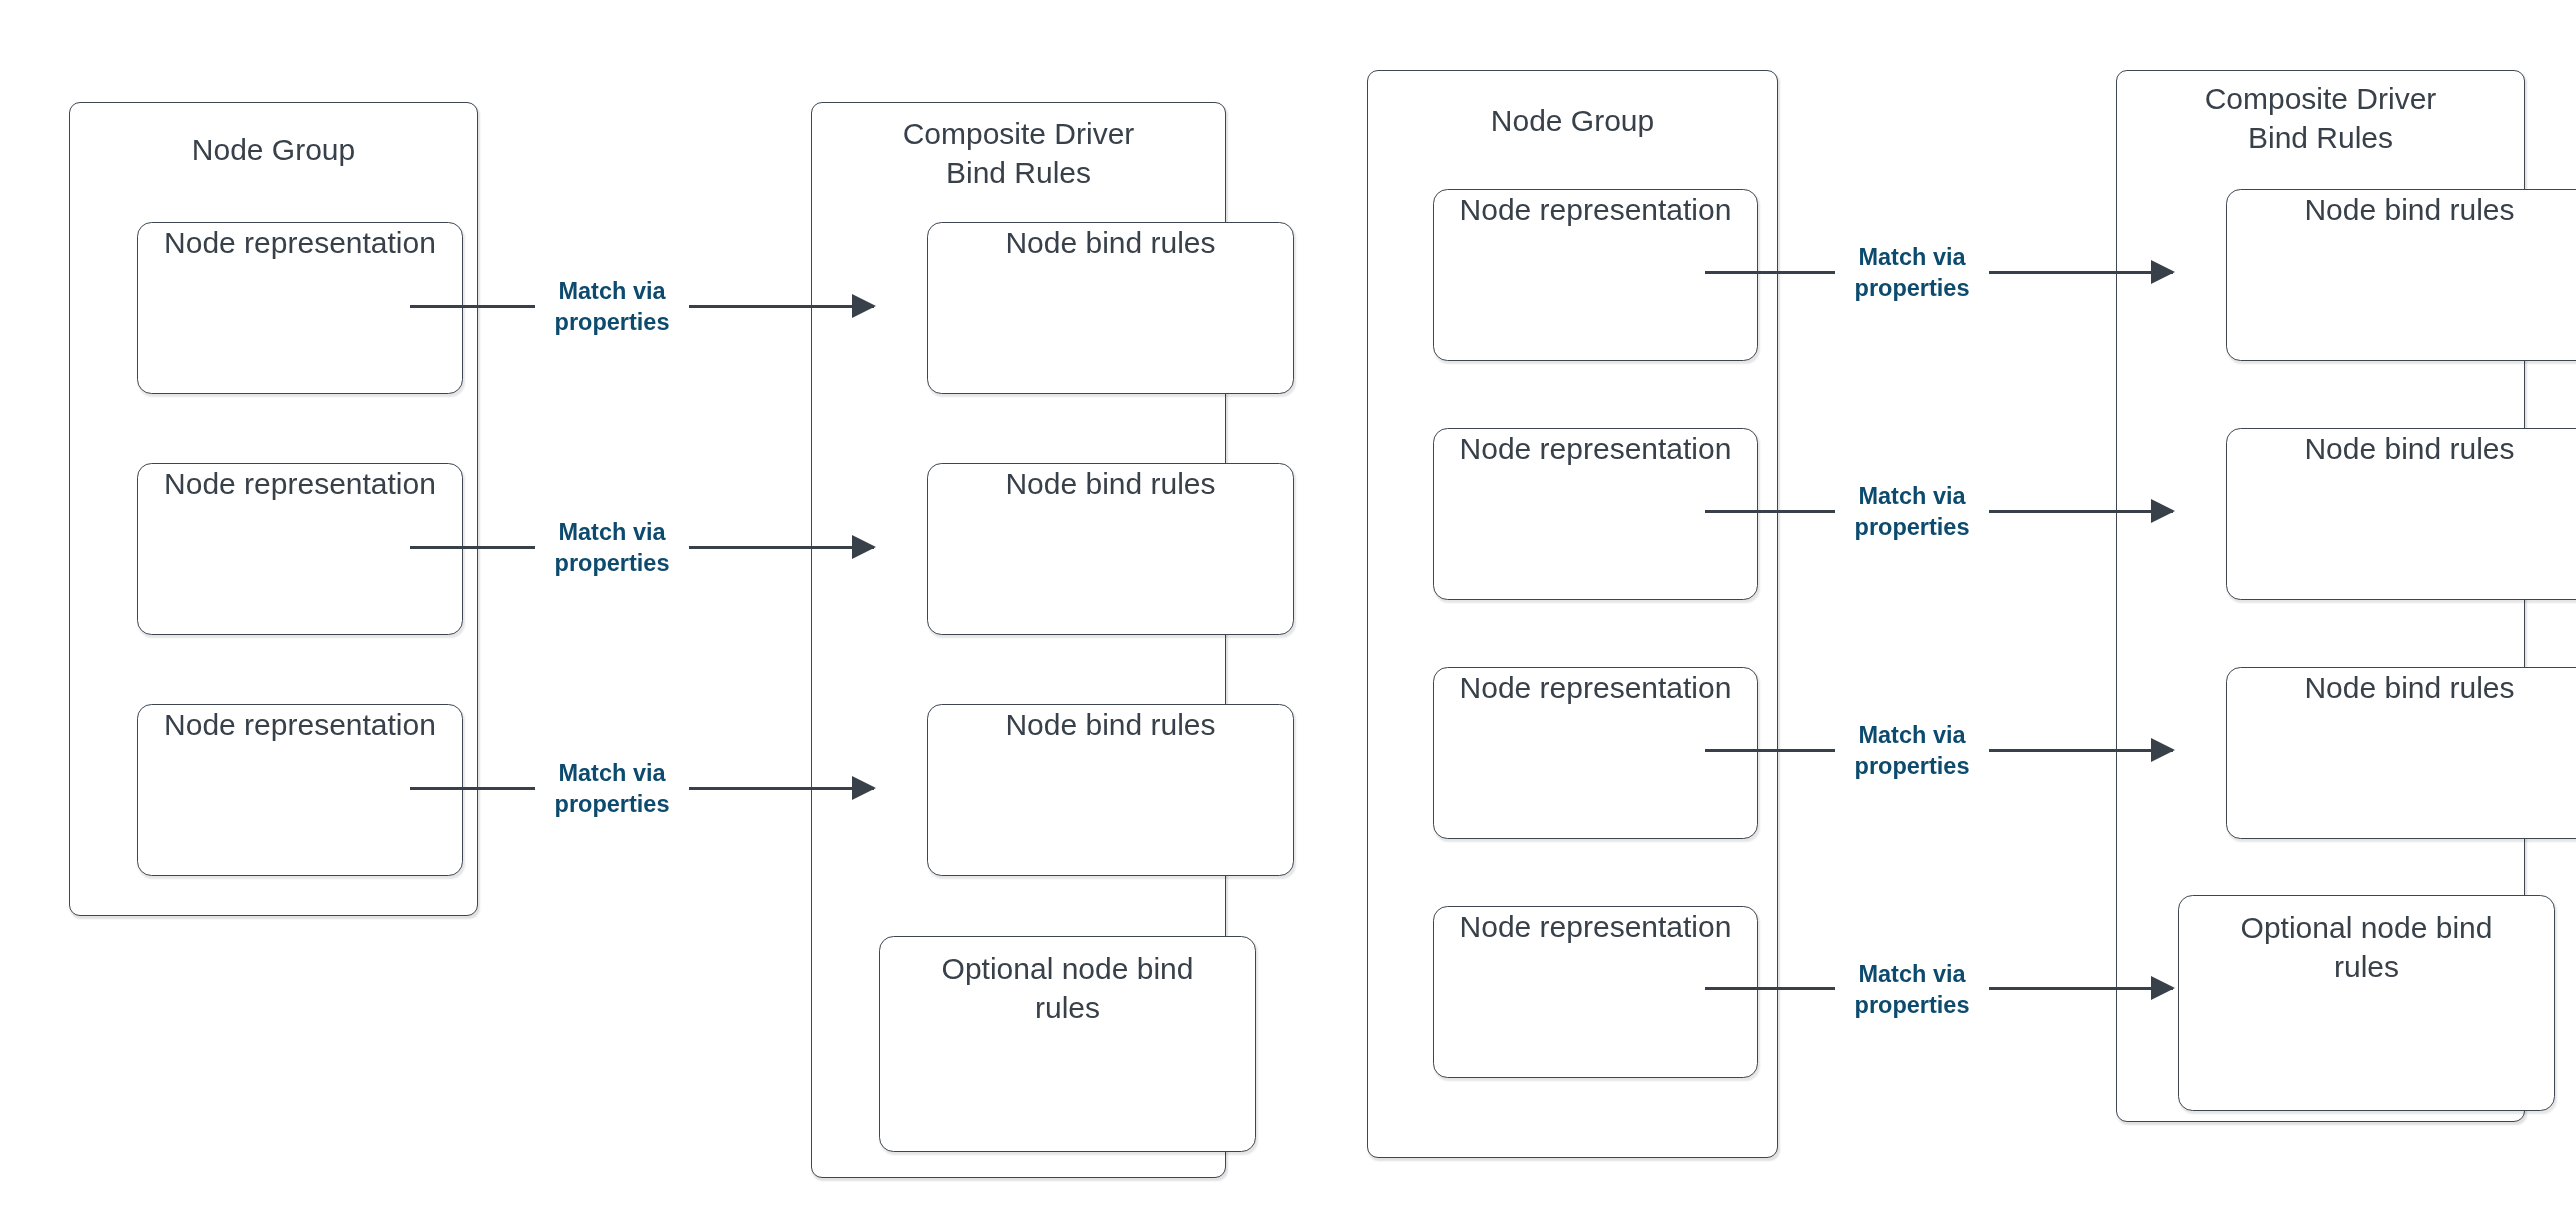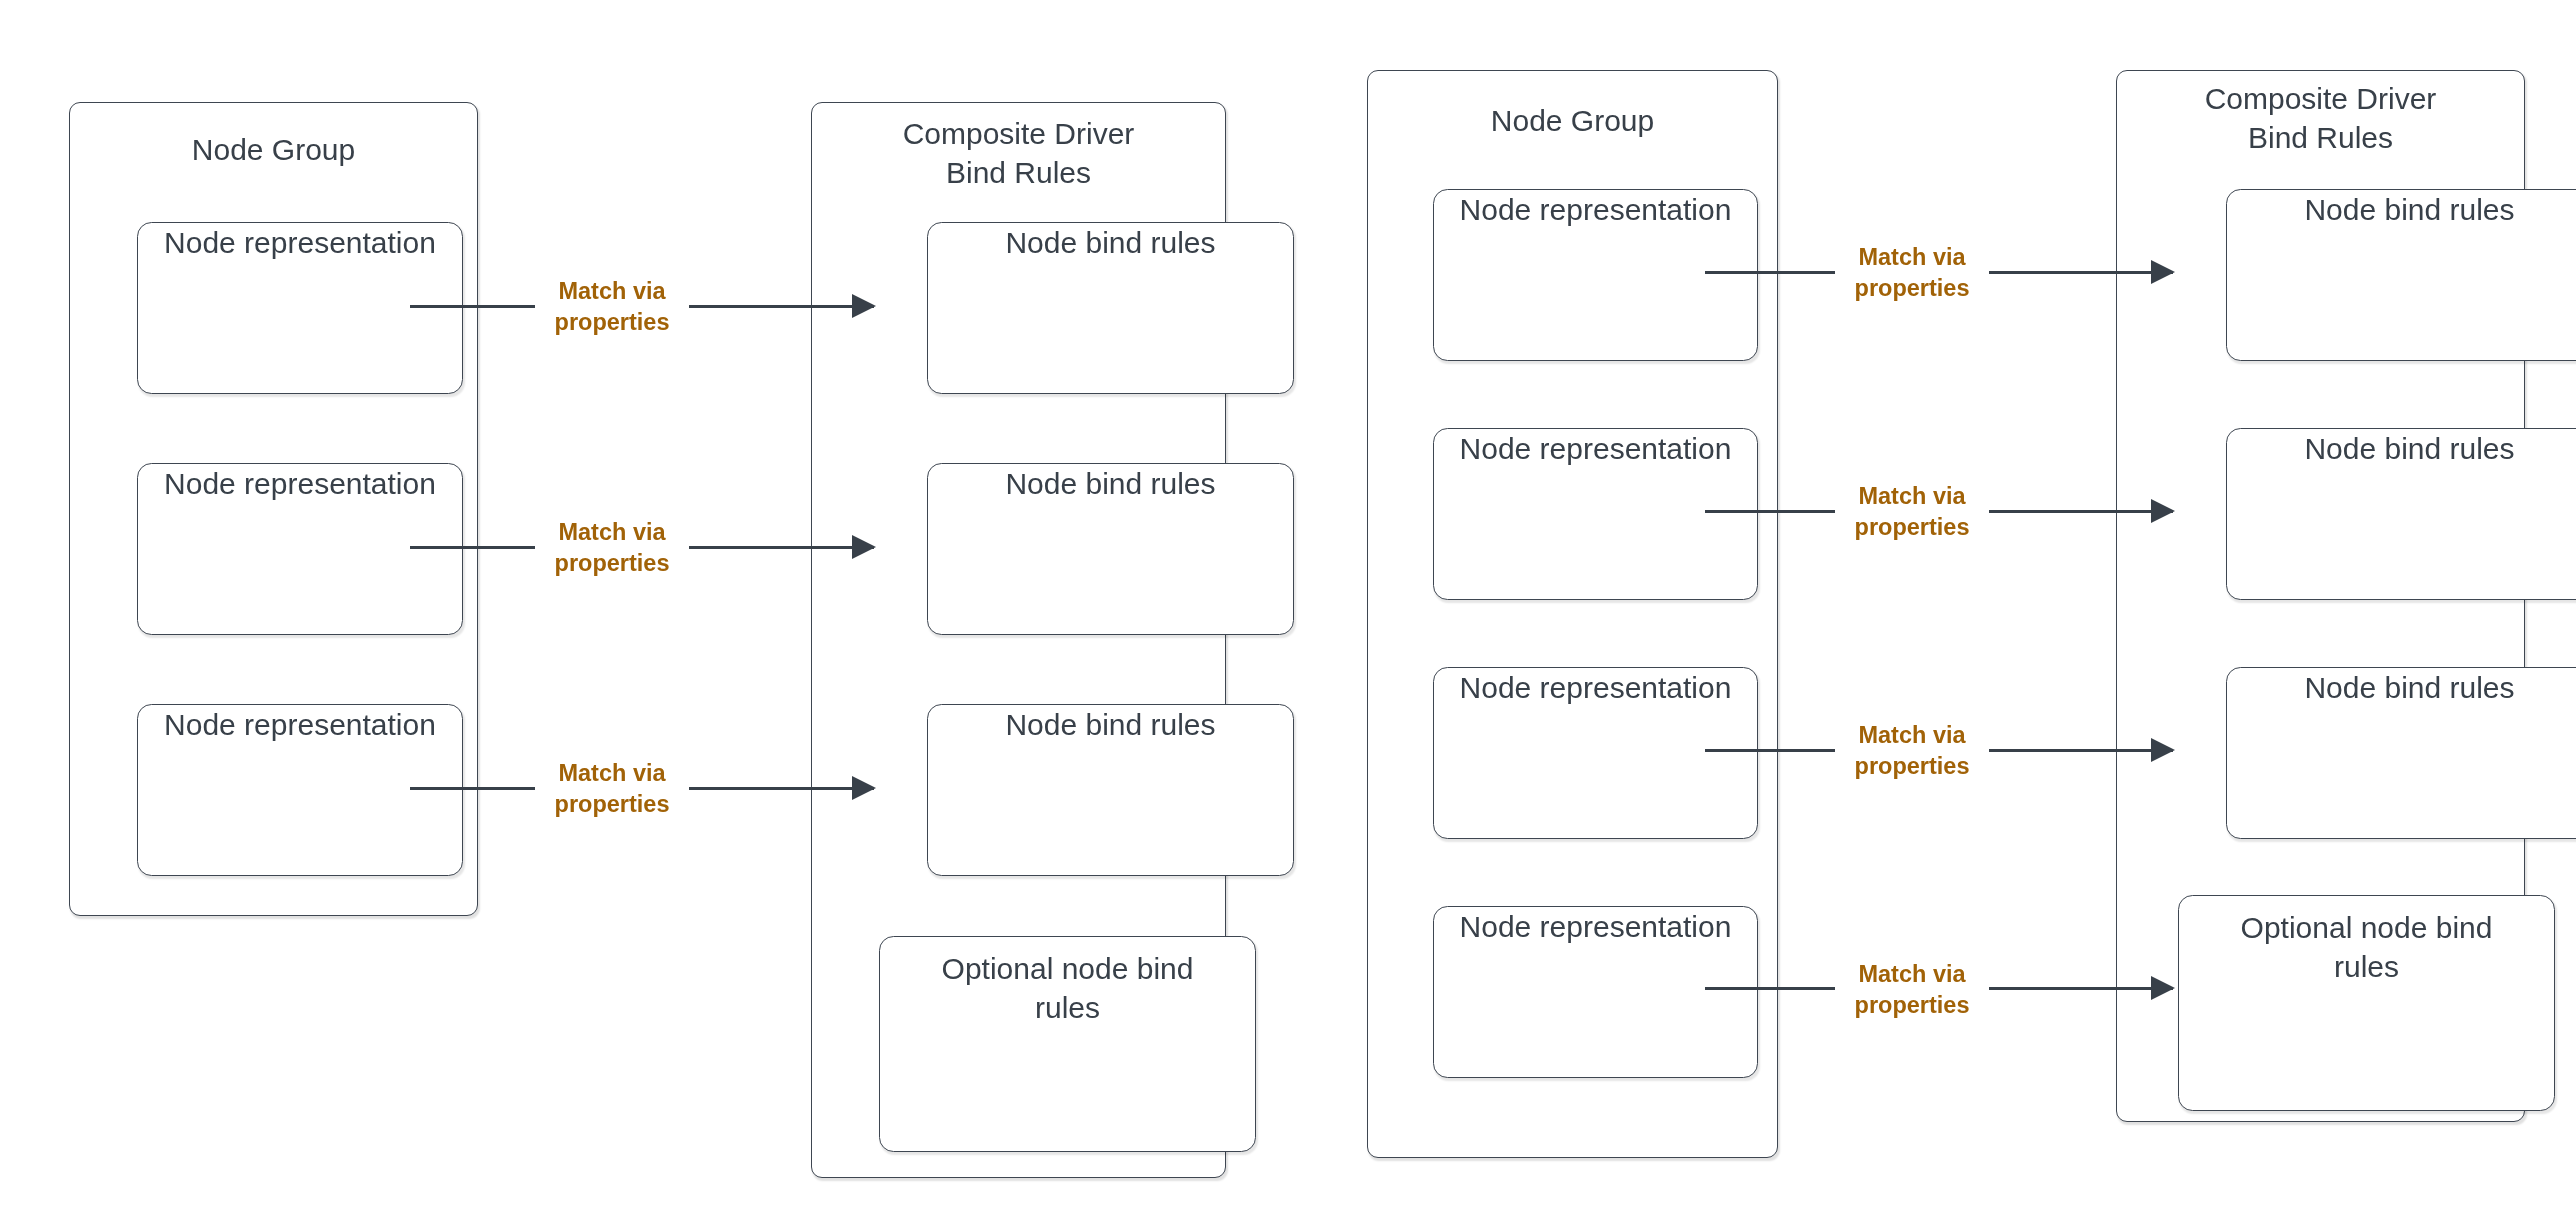--- a/index.html
+++ b/index.html
@@ -58,21 +58,21 @@
     border-top:12.7px solid transparent;
     border-bottom:12.7px solid transparent;
   }
   .conn-label{
     position:absolute;
     width:154px;
     text-align:center;
     font-size:23.5px;
     font-weight:bold;
     line-height:1.3;
-    color:#a16207;
+    color:#0c4a6e;
     background:#ffffff;
     z-index:5;
   }
 </style>
 </head>
 <body>
 
 <div id="canvas">
 
   <div class="container" style="left:69px;top:102px;width:407px;height:812px;">

